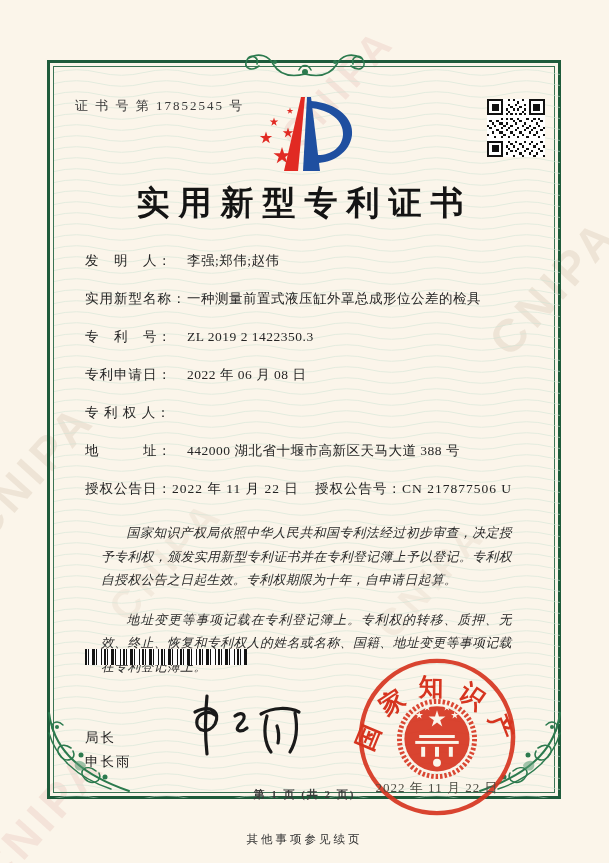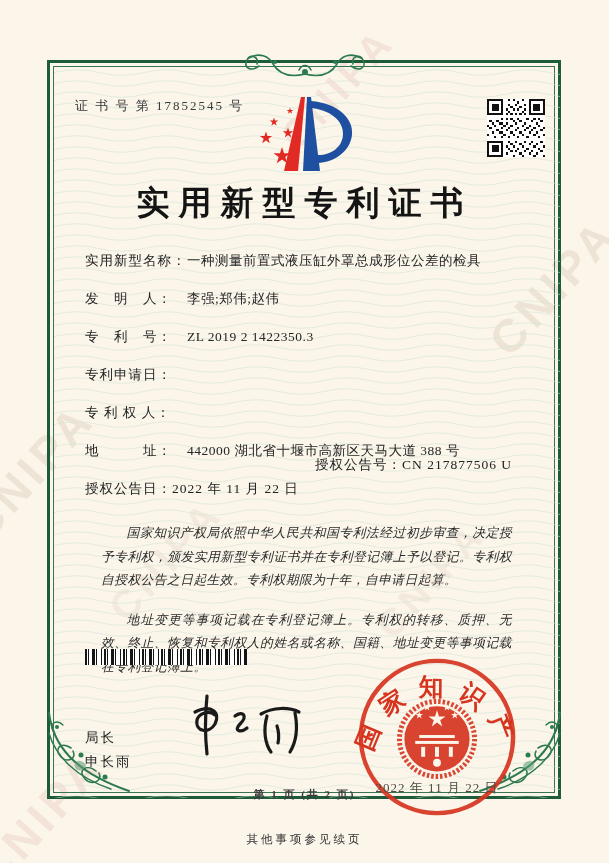--- a/index.html
+++ b/index.html
@@ -29,21 +29,21 @@
   .cert-no{left:75px;top:97px;font-size:13px;letter-spacing:2px;color:#3a3a3a;}
   .title{
     left:0;right:0;top:181px;text-align:center;
     font-size:33px;font-weight:bold;letter-spacing:9px;color:#141414;
   }
   .fields{left:85px;top:252px;width:445px;font-size:13.5px;color:#262626;}
   .frow{display:flex;margin-bottom:20px;line-height:18px;}
   .flabel{width:102px;flex:0 0 102px;white-space:pre;letter-spacing:1px;}
   .fvalue{flex:1;letter-spacing:0.5px;}
   .grant-a{left:85px;top:480px;font-size:13.5px;letter-spacing:1px;}
-  .grant-b{left:315px;top:456px;font-size:13.5px;letter-spacing:1px;}
+  .grant-b{left:315px;top:480px;font-size:13.5px;letter-spacing:1px;}
   .bodytext{
     left:85px;top:506px;width:443px;font-size:12.8px;line-height:1.84;
     font-style:italic;letter-spacing:0.4px;text-align:justify;color:#2a2a2a;
   }
   .bodytext p{margin:16px;text-indent:2em;}
   .barcode{
     left:85px;top:649px;width:162px;height:16px;
     background:repeating-linear-gradient(90deg,
       #141414 0 2px,#fdfdfd 2px 3px,#141414 3px 4px,#fdfdfd 4px 7px,
       #141414 7px 10px,#fdfdfd 10px 11px,#141414 11px 12px,#fdfdfd 12px 16px,
@@ -151,33 +151,34 @@
   M9 21h1v1H9zM13 21h1v1h-1zM17 21h1v1h-1zM22 21h1v1h-1z
   M10 22h1v1h-1zM12 22h1v1h-1zM16 22h1v1h-1zM19 22h1v1h-1zM23 22h1v1h-1z
   M8 23h1v1H8zM14 23h1v1h-1zM18 23h1v1h-1zM21 23h1v1h-1z
   M11 24h1v1h-1zM15 24h1v1h-1zM20 24h1v1h-1zM24 24h1v1h-1z"></path>
 </svg>
 
 <div class="abs title">实用新型专利证书</div>
 
 <div class="abs fields">
   <div class="frow">
+    <span class="flabel">发　明　人：</span>
+    <span class="fvalue">李强;郑伟;赵伟</span>
+  </div>
+  <div class="frow">
     <span class="flabel">实用新型名称：</span>
     <span class="fvalue">一种测量前置式液压缸外罩总成形位公差的检具</span>
   </div>
   <div class="frow">
-    <span class="flabel">发　明　人：</span>
-    <span class="fvalue">李强;郑伟;赵伟</span>
-  </div>
-  <div class="frow">
     <span class="flabel">专　利　号：</span>
     <span class="fvalue">ZL 2019 2 1422350.3</span>
   </div>
   <div class="frow">
     <span class="flabel">专利申请日：</span>
+    <span class="fvalue">2022 年 06 月 08 日</span>
   </div>
   <div class="frow">
     <span class="flabel">专 利 权 人：</span>
   </div>
   <div class="frow">
     <span class="flabel">地　　　址：</span>
     <span class="fvalue">442000 湖北省十堰市高新区天马大道 388 号</span>
   </div>
 </div>
 

